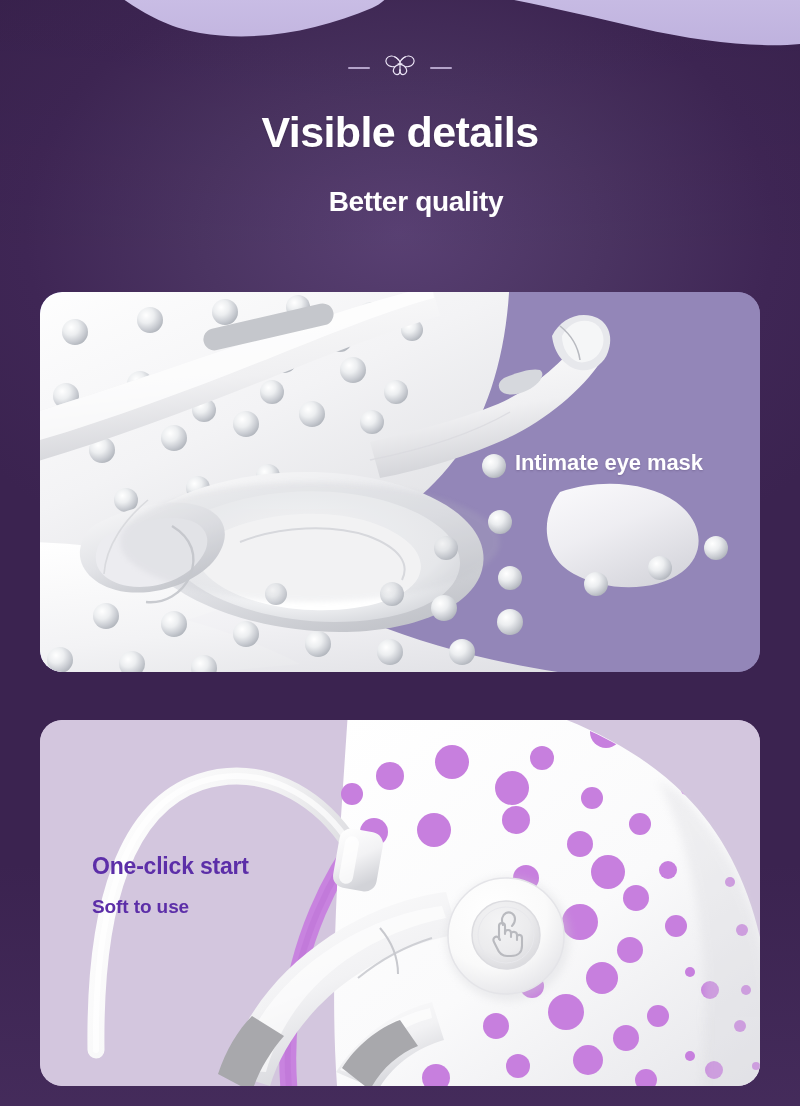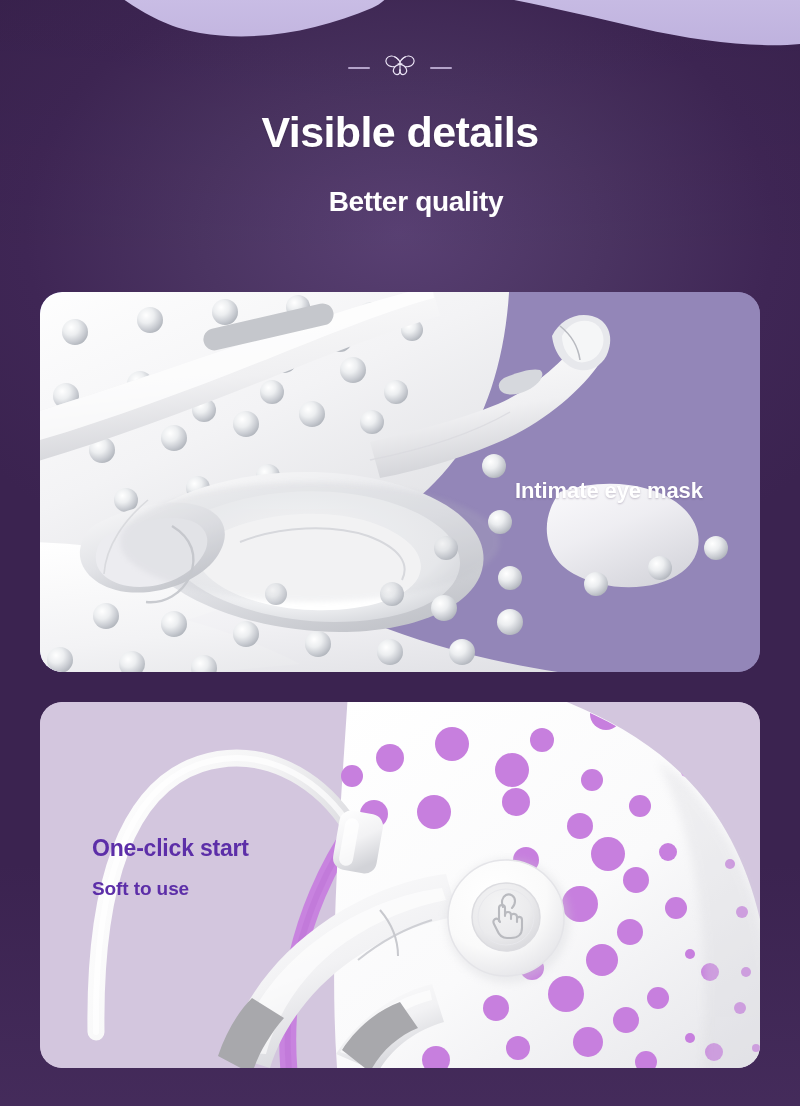--- a/index.html
+++ b/index.html
@@ -53,34 +53,33 @@
 
   
   .panel {
     position:absolute; overflow:hidden; border-radius:22px;
   }
   .panel-one {
     left:40px; top:292px; width:720px; height:380px;
     background:#9386b8;
   }
   .panel-two {
-    left:40px; top:702px; width:720px; height:366px;
+    left:40px; top:720px; width:720px; height:366px;
     background:#d3c6de;
   }
 
   .scene { position:absolute; inset:0; }
   .scene svg { position:absolute; inset:0; width:100%; height:100%; display:block; }
 
   
   .p1-title {
     position:absolute; left:475px; top:158px;
     color:#ffffff; font-size:22px; font-weight:bold;
     letter-spacing:-0.1px; white-space:nowrap;
     text-shadow:0 1px 2px rgba(60,40,80,.25);
-    margin-top:28px;
   }
   .p1-sub {
     position:absolute; left:453px; top:200px; width:262px;
     color:#ffffff; font-size:10.5px; font-weight:bold;
     line-height:1.25; letter-spacing:0.2px;
     text-shadow:0 1px 1px rgba(60,40,80,.2);
   }
 
   
   .p2-title {

